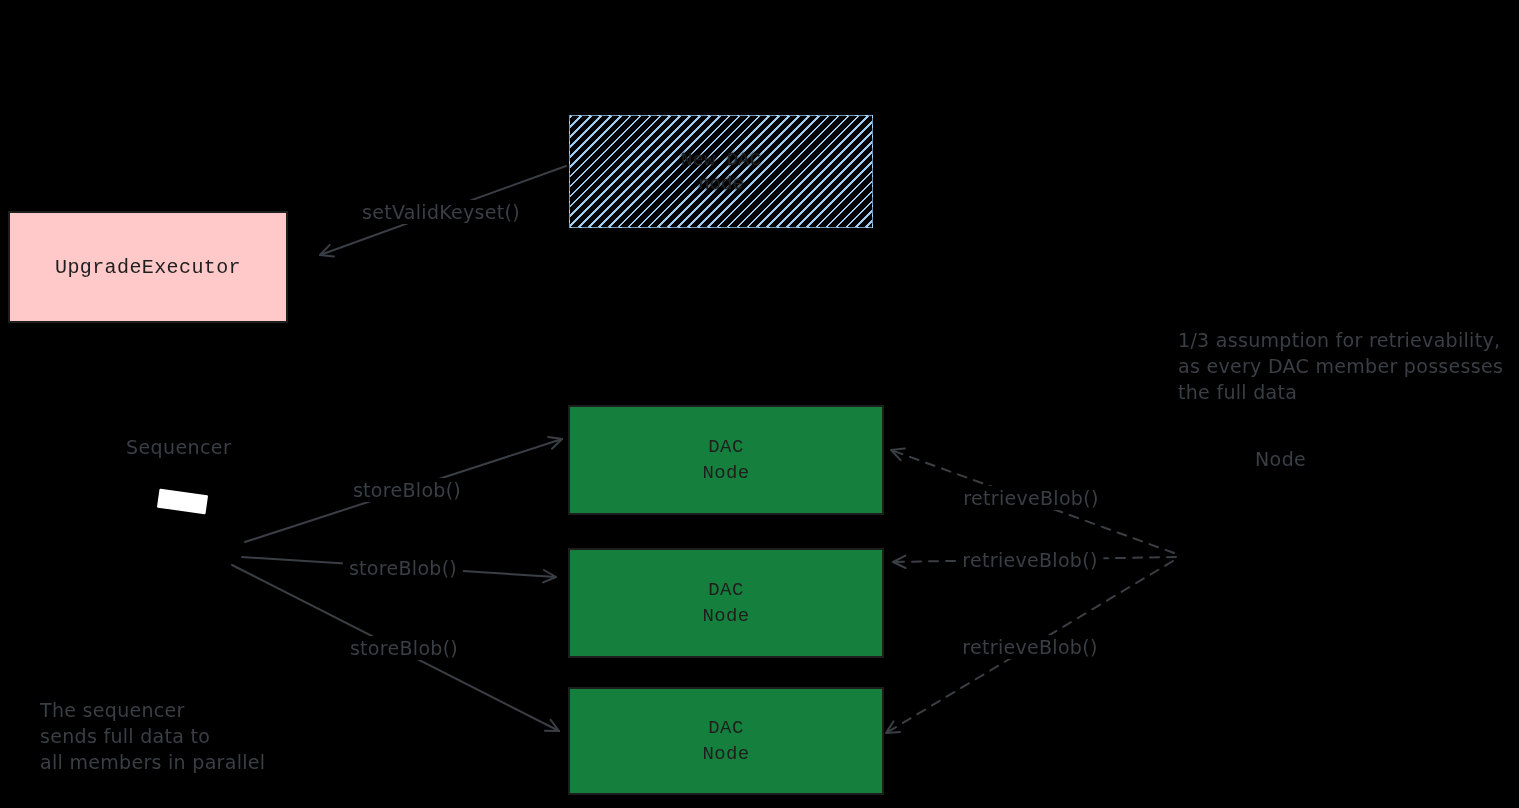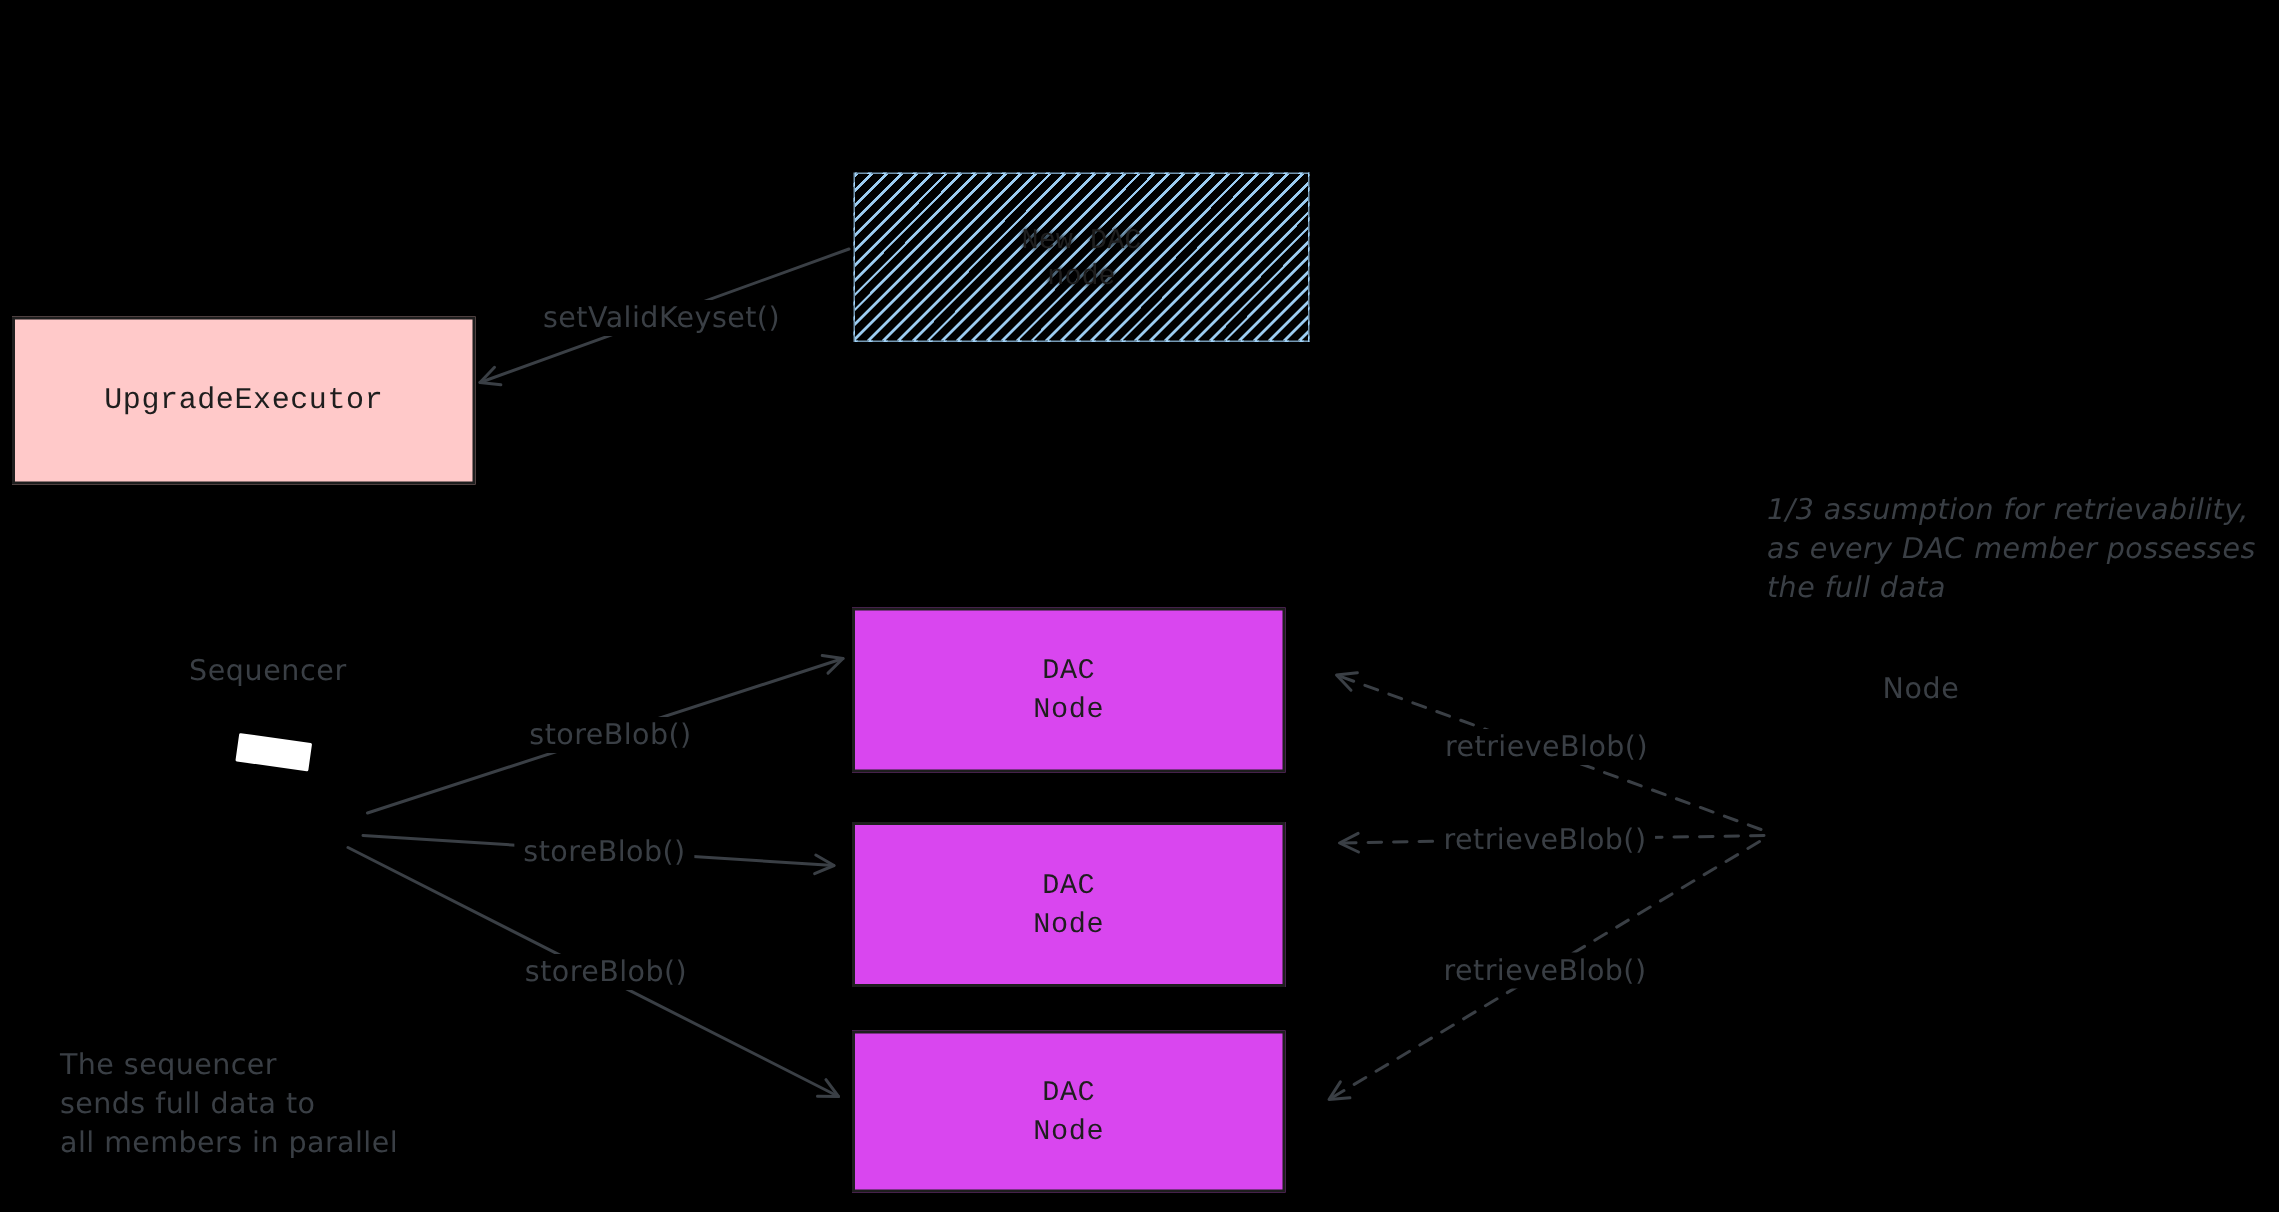--- a/index.html
+++ b/index.html
@@ -20,37 +20,37 @@
     position:absolute;transform:translate(-50%,-50%);background:#000;
     color:#3a3f45;font-size:19px;letter-spacing:.3px;font-weight:500;
     padding:1px 6px;white-space:nowrap;
   }
   .box{
     position:absolute;display:flex;align-items:center;justify-content:center;
     text-align:center;box-sizing:border-box;font-family:Liberation Mono, monospace;
   }
   .box .box-label{white-space:pre-line;color:#1e1e1e;font-weight:500;}
   .box-pink{
-    left:8px;top:211px;width:309px;height:112px;background:#ffc9c9;
+    left:8px;top:211px;width:280px;height:112px;background:#ffc9c9;
     border:2px solid #1e1e1e;
   }
   .box-pink .box-label{font-size:20px;letter-spacing:.4px;}
   .box-hatched{
     left:569px;top:115px;width:304px;height:113px;background:
       repeating-linear-gradient(135deg,
         rgba(165,216,255,.95) 0px, rgba(165,216,255,.95) 1.8px,
         transparent 1.8px, transparent 7px);
     border:1px solid rgba(165,216,255,.7);
   }
   .box-hatched .box-label{
     font-size:19px;line-height:24px;
     text-shadow:0 0 3px #000,0 0 5px #000;
   }
   .box-blue{
-    width:289px;height:110px;left:568px;background:#d946ef;
+    width:316px;height:110px;left:568px;background:#15803d;
     border:2px solid #1e1e1e;
   }
   .box-blue .box-label{font-size:19px;line-height:26px;letter-spacing:.4px;}
   .dac-1{top:405px;}
   .dac-2{top:548px;}
   .dac-3{top:687px;height:108px;}
   .laptop-screen{
     position:absolute;left:158px;top:492px;width:49px;height:19px;
     background:#fff;transform:rotate(8deg);border-radius:1px;
   }
@@ -106,21 +106,21 @@
   </div>
 
   <div class="edge-label" style="left:407px;top:490px;">storeBlob()</div>
   <div class="edge-label" style="left:403px;top:568px;">storeBlob()</div>
   <div class="edge-label" style="left:404px;top:648px;">storeBlob()</div>
 
   <div class="edge-label" style="left:1031px;top:498px;">retrieveBlob()</div>
   <div class="edge-label" style="left:1030px;top:560px;">retrieveBlob()</div>
   <div class="edge-label" style="left:1030px;top:647px;">retrieveBlob()</div>
 
-  <div class="note" style="left:1178px;top:327px;font-style:italic;">1/3 assumption for retrievability,
+  <div class="note" style="left:1178px;top:327px;">1/3 assumption for retrievability,
 as every DAC member possesses
 the full data</div>
   <div class="actor-label" style="left:1255px;top:448px;">Node</div>
 
   <div class="note" style="left:40px;top:697px;">The sequencer
 sends full data to
 all members in parallel</div>
 
 </div>
 

